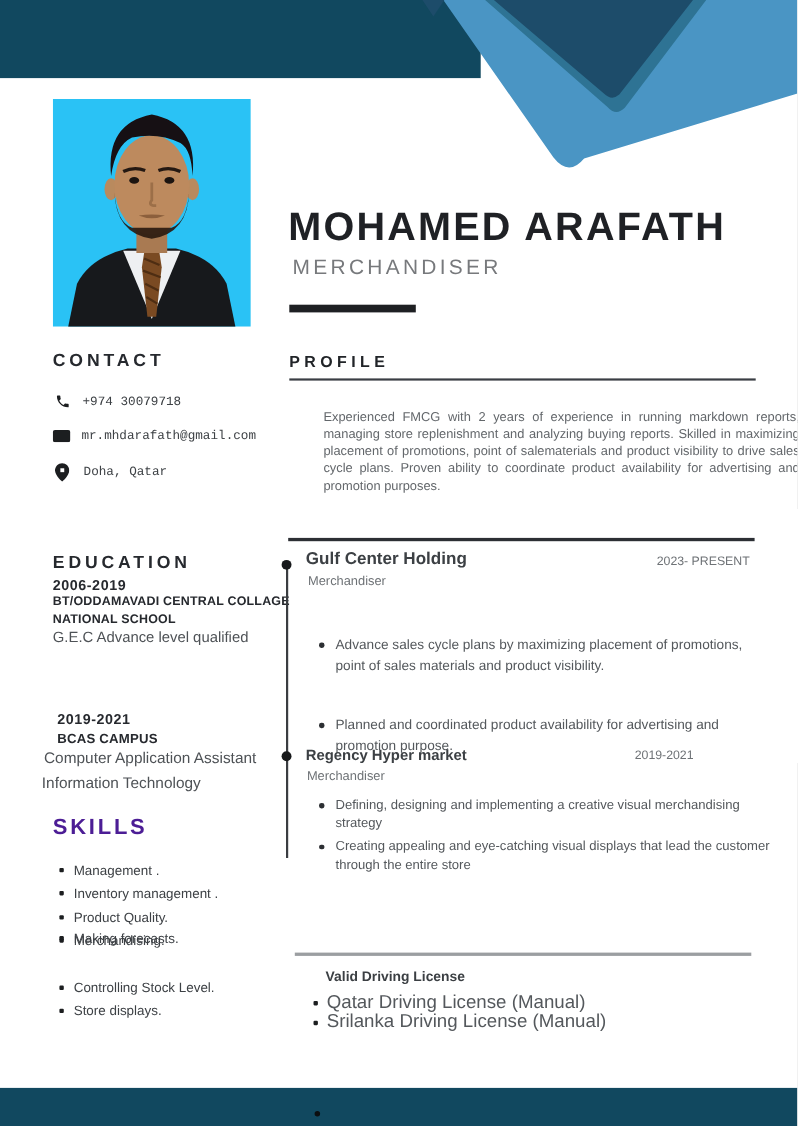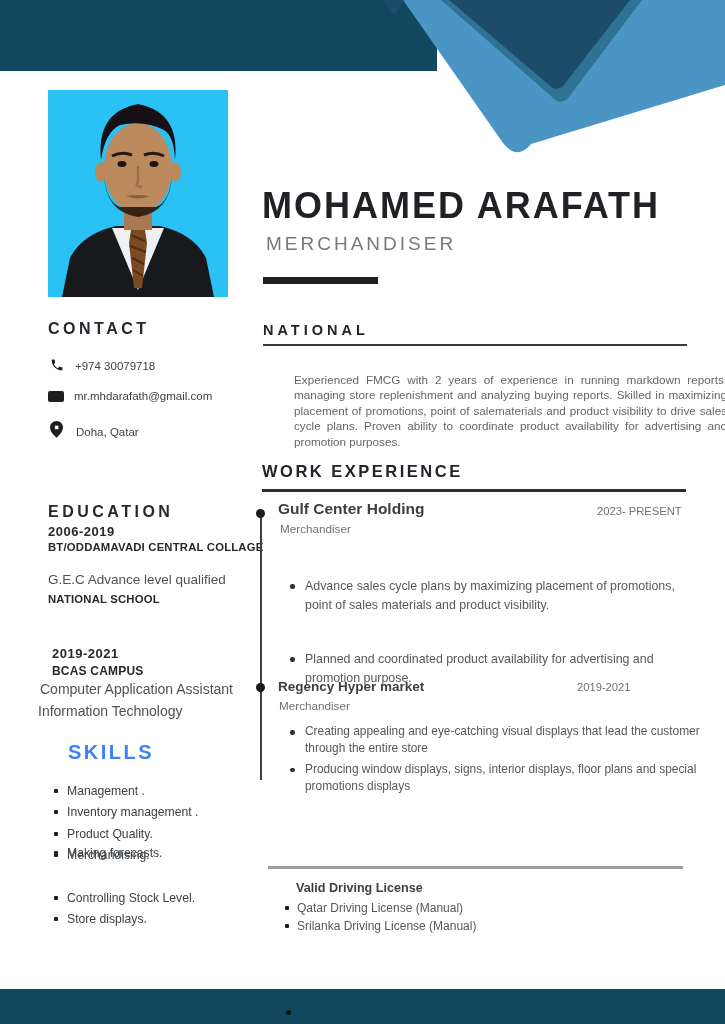--- a/index.html
+++ b/index.html
@@ -22,29 +22,29 @@
 
   
   .side-heading { font-weight:bold; color:#26292e; letter-spacing:3.5px; font-size:16px; }
   .rc-heading  { font-weight:bold; color:#212428; }
 
   .name { left:262px; top:185px; width:440px; font-size:36px; font-weight:bold;
           letter-spacing:2px; color:#1f2125; white-space:nowrap; }
   .job-title { left:266px; top:233px; font-size:19px; letter-spacing:3px; color:#77797c; }
   .name-rule { left:263px; top:277px; width:115px; height:7px; background:#1e2023; }
 
-  .contact-row { display:flex; align-items:flex-end; }
+  .contact-row { display:flex; align-items:center;font-family:Liberation Mono, monospace; }
   .contact-text { font-size:11.5px; color:#3d4145; }
   .c-icon { flex:none; }
 
   .edu-years  { font-size:13px; font-weight:bold; color:#26292e; letter-spacing:.5px; }
   .edu-school { font-size:11.3px; font-weight:bold; color:#26292e; white-space:nowrap; letter-spacing:.2px; }
   .edu-detail { font-size:13.5px; color:#4e5256; white-space:nowrap; }
 
-  .skills-heading { font-size:20px; letter-spacing:2.5px; font-weight:bold; color:#3b82f6;margin-left:20px; }
+  .skills-heading { font-size:20px; letter-spacing:2.5px; font-weight:bold; color:#4c1d95; }
   .skill-item { position:absolute; left:54px; font-size:12.2px; color:#3d4145; }
   .skill-item .dot { display:inline-block; width:4px; height:4px; background:#1c1e20;
                      border-radius:1px; margin-right:9px; vertical-align:2px; }
 
   .profile-heading { left:263px; top:322px; font-size:14.5px; letter-spacing:4px; }
   .profile-rule { left:263px; top:344px; width:424px; height:2px; background:#3a3e44; }
   .profile-text { left:262px; top:372px; width:433px; font-size:11.7px; line-height:15.4px;
                   color:#63676b; text-align:justify;margin-left:32px; }
 
   .we-heading { left:262px; top:462px; font-size:16.5px; letter-spacing:2.5px; }
@@ -61,21 +61,21 @@
   ul.bullets li { position:relative; padding-left:17px; color:#54585c; }
   ul.bullets li::before { content:""; position:absolute; left:2px; top:7px;
                           width:4.5px; height:4.5px; border-radius:50%; background:#2c2f33; }
   .b1 { left:288px; top:541px; width:408px; }
   .b1 li { font-size:12.4px; line-height:18.6px; margin-bottom:3px;margin-top:36px; }
   .b2 { left:288px; top:723px; width:418px; }
   .b2 li { font-size:11.9px; line-height:17.4px; margin-bottom:3px; }
 
   .lic-rule { left:268px; top:866px; width:415px; height:2.5px; background:#9b9ea1; }
   .lic-heading { left:296px; top:881px; font-size:12.6px; font-weight:bold; color:#3b3f43; }
-  .lic-item { position:absolute; left:285px; font-size:12px; color:#54585c; }
+  .lic-item { position:absolute; left:285px; font-size:17px; color:#54585c; }
   .lic-item .dot { display:inline-block; width:4px; height:4px; background:#1c1e20;
                    border-radius:1px; margin-right:8px; vertical-align:2px; }
 </style>
 </head>
 <body>
 
 <div class="page">
 
   <div class="abs topbar"></div>
   <svg class="abs chevron-wrap" viewBox="330 0 395 215">
@@ -134,66 +134,65 @@
     <svg class="c-icon" width="13" height="17" viewBox="0 0 24 31">
       <path fill="#1c1e20" d="M12 0C5.4 0 0 5.4 0 12c0 9 12 19 12 19s12-10 12-19C24 5.4 18.6 0 12 0z"></path>
       <rect x="9" y="8.5" width="6.5" height="6.5" fill="#ffffff"></rect>
     </svg>
     <span class="contact-text" style="margin-left:13px;">Doha, Qatar</span>
   </div>
 
   <div class="abs side-heading" style="left:48px; top:503px;">EDUCATION</div>
   <div class="abs edu-years" style="left:48px; top:524px;">2006-2019</div>
   <div class="abs edu-school" style="left:48px; top:541px;">BT/ODDAMAVADI CENTRAL COLLAGE</div>
-  <div class="abs edu-school" style="left:48px; top:557px;margin-top:36px;">NATIONAL SCHOOL</div>
+  <div class="abs edu-school" style="left:48px; top:557px;">NATIONAL SCHOOL</div>
   <div class="abs edu-detail" style="left:48px; top:572px;">G.E.C Advance level qualified</div>
 
   <div class="abs edu-years" style="left:52px; top:646px;">2019-2021</div>
   <div class="abs edu-school" style="left:52px; top:664px; font-size:12px;">BCAS CAMPUS</div>
   <div class="abs edu-detail" style="left:40px; top:681px; font-size:14px;">Computer Application Assistant</div>
   <div class="abs edu-detail" style="left:38px; top:703px; font-size:14px;">Information Technology</div>
 
   <div class="abs skills-heading" style="left:48px; top:741px;">SKILLS</div>
   <div class="skill-item" style="top:784px;"><span class="dot"></span><span>Management .</span></div>
   <div class="skill-item" style="top:805px;"><span class="dot"></span><span>Inventory management .</span></div>
   <div class="skill-item" style="top:827px;"><span class="dot"></span><span>Product Quality.</span></div>
   <div class="skill-item" style="top:848px;"><span class="dot"></span><span>Merchandising.</span></div>
   <div class="skill-item" style="top:846px;"><span class="dot"></span><span>Making forecasts.</span></div>
   <div class="skill-item" style="top:891px;"><span class="dot"></span><span>Controlling Stock Level.</span></div>
   <div class="skill-item" style="top:912px;"><span class="dot"></span><span>Store displays.</span></div>
 
   <div class="abs name">MOHAMED ARAFATH</div>
   <div class="abs job-title">MERCHANDISER</div>
   <div class="abs name-rule"></div>
 
-  <div class="abs rc-heading profile-heading">NATIONAL</div>
+  <div class="abs rc-heading profile-heading">PROFILE</div>
   <div class="abs profile-rule"></div>
   <div class="abs profile-text">Experienced FMCG with 2  years of experience in running markdown reports, managing store replenishment and analyzing buying reports. Skilled in maximizing placement of promotions, point of salematerials and product visibility to drive sales cycle plans. Proven ability to coordinate product availability for advertising and promotion purposes.</div>
 
-  <div class="abs rc-heading we-heading">WORK EXPERIENCE</div>
   <div class="abs we-rule"></div>
 
   <div class="abs timeline"></div>
   <div class="abs tl-dot" style="left:256px; top:509px;"></div>
   <div class="abs tl-dot" style="left:256px; top:683px;"></div>
 
   <div class="abs job-company" style="left:278px; top:500px; font-size:15.5px;">Gulf Center Holding</div>
   <div class="abs job-dates" style="left:597px; top:505px;">2023- PRESENT</div>
   <div class="abs job-role" style="left:280px; top:522px;">Merchandiser</div>
   <ul class="abs bullets b1">
     <li>Advance sales cycle plans by maximizing placement of promotions, point of sales materials and product visibility.</li>
     <li>Planned and coordinated product availability for advertising and promotion purpose.</li>
   </ul>
 
   <div class="abs job-company" style="left:278px; top:679px; font-size:13.5px;">Regency Hyper market</div>
   <div class="abs job-dates" style="left:577px; top:681px;">2019-2021</div>
   <div class="abs job-role" style="left:279px; top:699px;">Merchandiser</div>
   <ul class="abs bullets b2">
+    <li>Defining, designing and implementing a creative visual merchandising strategy</li>
     <li>Creating appealing and eye-catching visual displays that lead the customer through the entire store</li>
-    <li>Producing window displays, signs, interior displays, floor plans and special promotions displays</li>
   </ul>
 
   <div class="abs lic-rule"></div>
   <div class="abs lic-heading">Valid Driving License</div>
   <div class="lic-item" style="top:901px;"><span class="dot"></span><span>Qatar Driving License (Manual)</span></div>
   <div class="lic-item" style="top:919px;"><span class="dot"></span><span>Srilanka Driving License (Manual)</span></div>
 
   <div class="abs bottombar"></div>
   <div class="abs bardot"></div>
 

